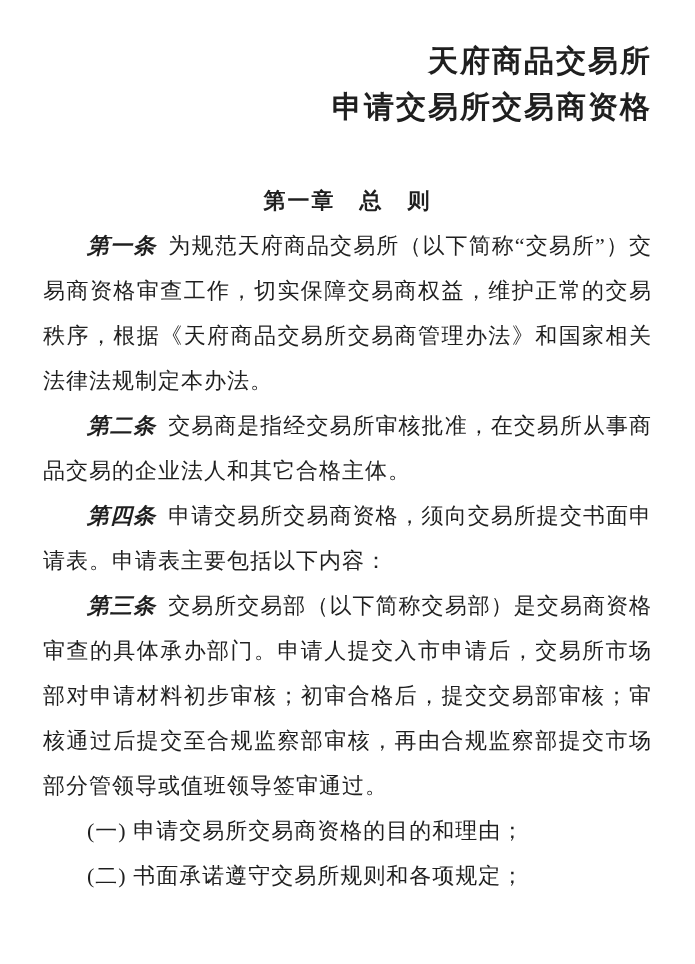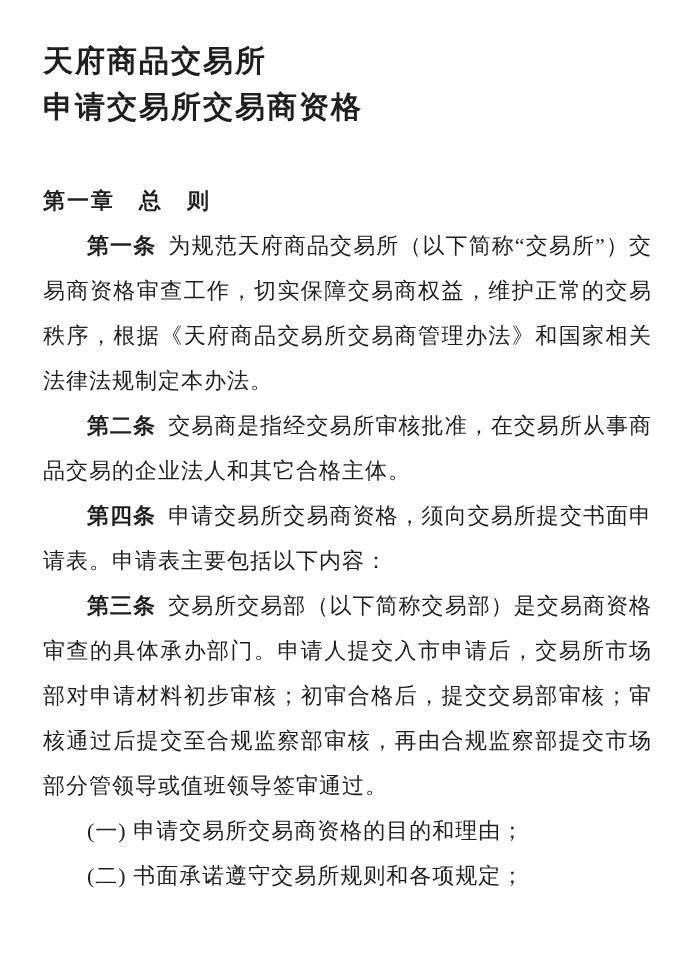--- a/index.html
+++ b/index.html
@@ -16,28 +16,29 @@
   }
   .page {
     box-sizing: border-box;
     width: 695px;
     height: 964px;
     padding: 38px 43px 0 43px;
     background: #ffffff;
     overflow: hidden;
   }
   .doc-title {
-    text-align: left;
+    text-align: right;
     font-weight: bold;
     font-size: 30px;
     line-height: 46px;
     letter-spacing: 2px;
     font-family: "Liberation Serif", "DejaVu Serif", serif;
   }
   .chapter-heading {
+    text-align: center;
     font-weight: bold;
     font-size: 22px;
     line-height: 45px;
     letter-spacing: 2px;
     font-family: "Liberation Sans", "DejaVu Sans", sans-serif;
   }
   .chapter-heading.ch1 {
     margin-top: 48px;
   }
   .chapter-heading.ch2 {
@@ -49,20 +50,21 @@
     line-height: 45px;
     letter-spacing: 1px;
     text-align: justify;
     text-align-last: left;
     text-indent: 2em;
   }
   .article-label {
     font-weight: bold;
     font-family: "Liberation Sans", "DejaVu Sans", sans-serif;
     margin-right: 12px;
+    font-style: italic;
   }
   .list-item {
     white-space: nowrap;
   }
 </style>
 </head>
 <body>
 
 <div class="page">
 

